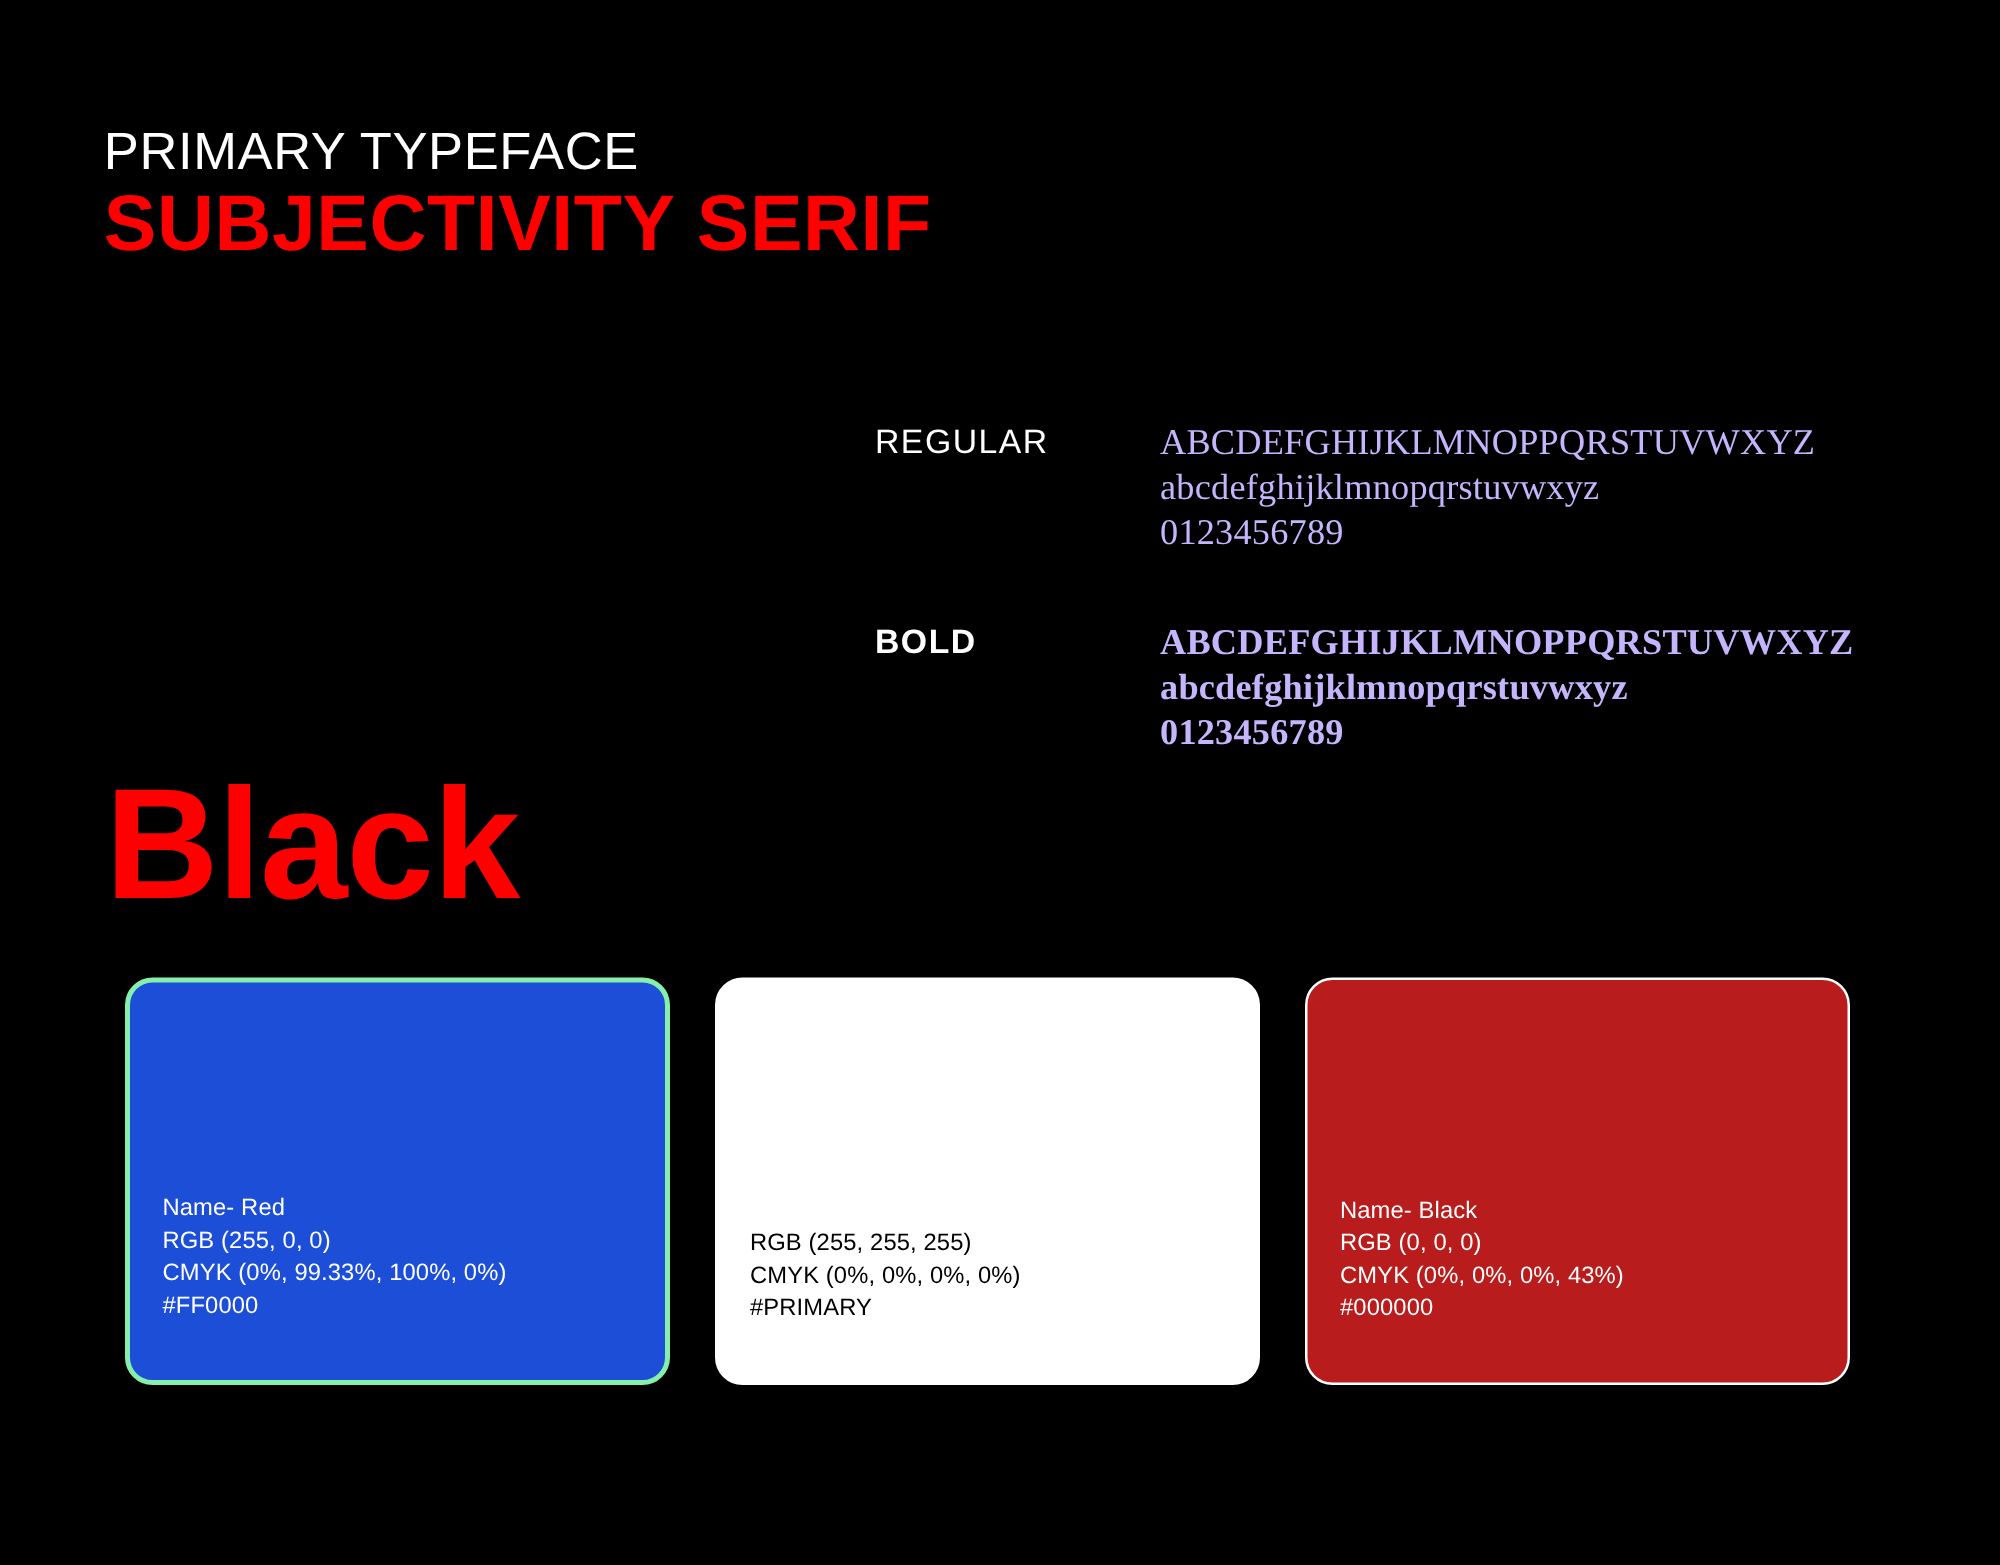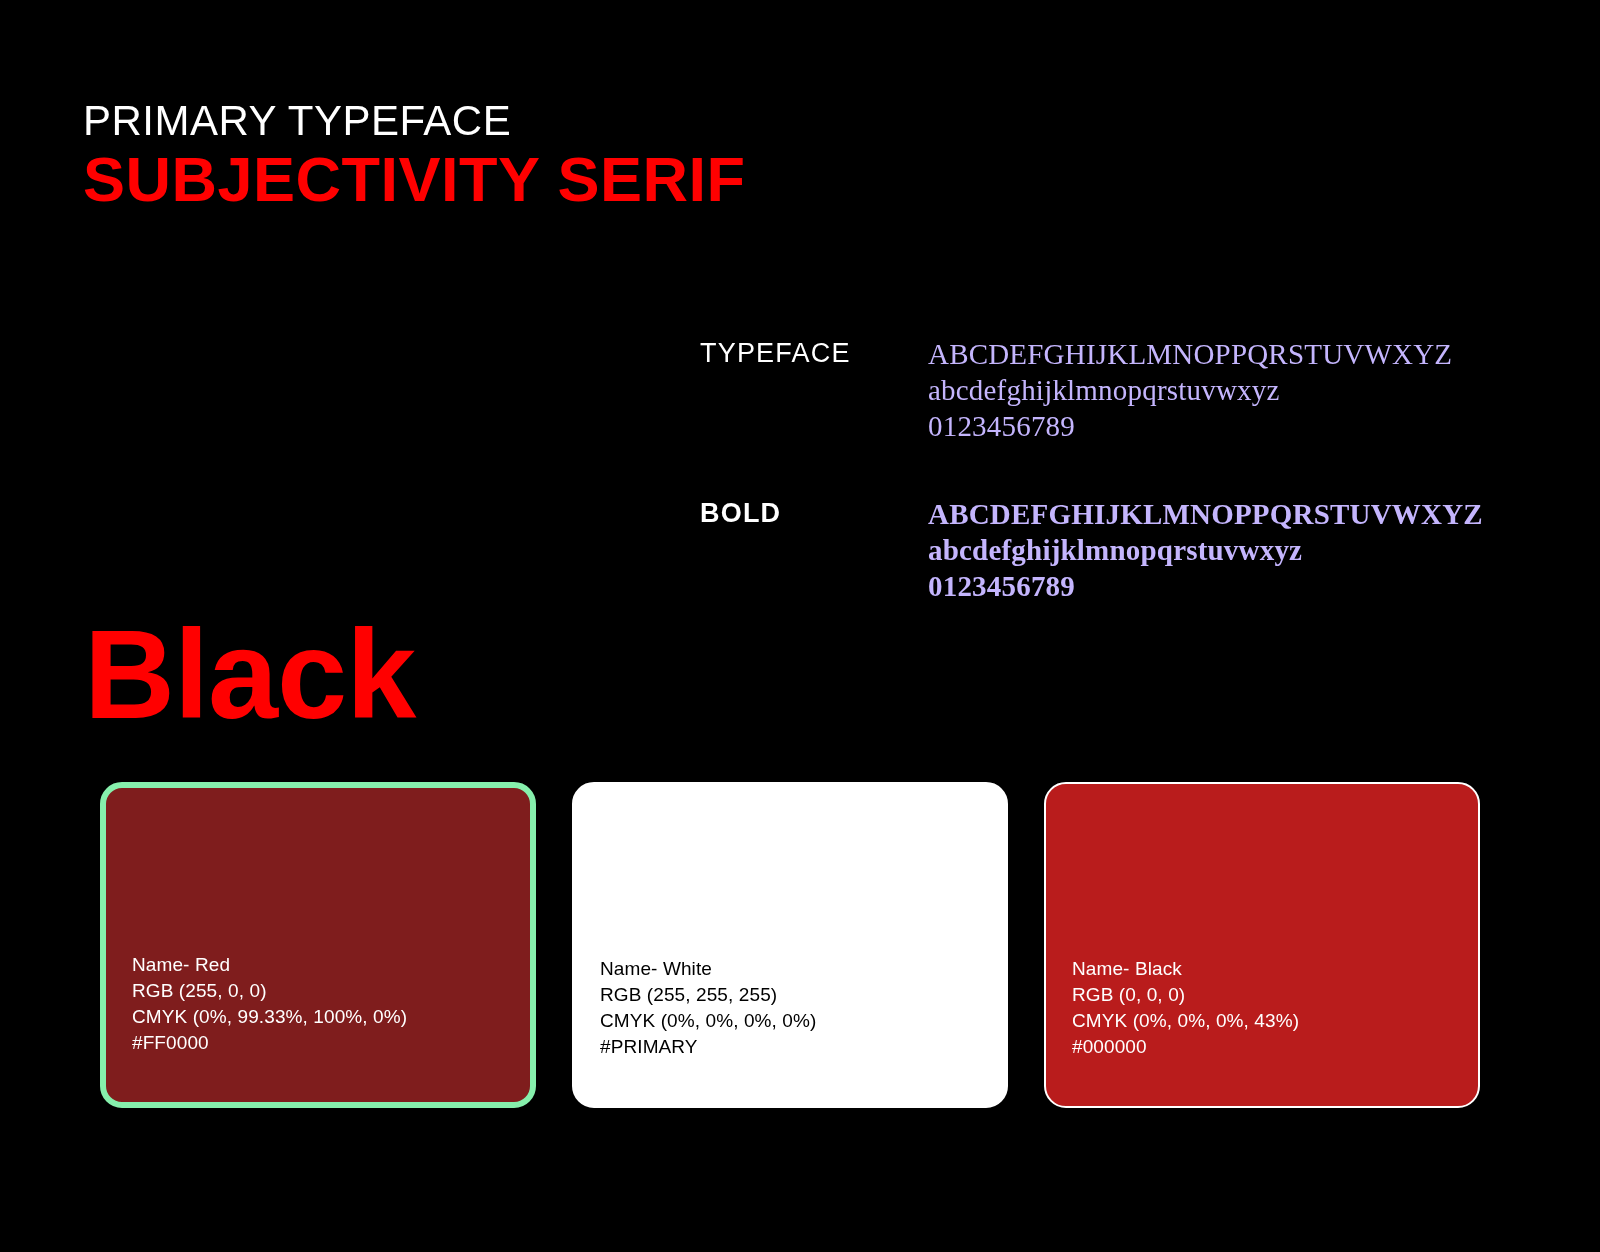--- a/index.html
+++ b/index.html
@@ -107,22 +107,22 @@
     height: 326px;
     border-radius: 22px;
     box-sizing: border-box;
     position: relative;
     display: flex;
     flex-direction: column;
     justify-content: flex-end;
     padding: 0 0 46px 26px;
   }
   .swatch-card.fill-red {
-    background: #7f1d1d;
-    border: 6px solid #86efac;
+    background: #1d4ed8;
+    border: 4px solid #86efac;
   }
   .swatch-card.fill-white {
     background: #ffffff;
     border: 2px solid #ffffff;
   }
   .swatch-card.fill-black {
     background: #b91c1c;
     border: 2px solid #ffffff;
   }
 
@@ -141,21 +141,21 @@
 <body>
 
 <div class="page">
 
   <div class="header">
     <p class="header-eyebrow">PRIMARY TYPEFACE</p>
     <p class="header-title">SUBJECTIVITY SERIF</p>
   </div>
 
   <div class="specimen specimen-regular">
-    <div class="specimen-label weight-regular">TYPEFACE</div>
+    <div class="specimen-label weight-regular">REGULAR</div>
     <div class="specimen-lines weight-regular">
       <span class="glyph-row">ABCDEFGHIJKLMNOPPQRSTUVWXYZ</span>
       <span class="glyph-row">abcdefghijklmnopqrstuvwxyz</span>
       <span class="glyph-row">0123456789</span>
     </div>
   </div>
 
   <div class="specimen specimen-bold">
     <div class="specimen-label weight-bold">BOLD</div>
     <div class="specimen-lines weight-bold">
@@ -173,21 +173,20 @@
       <div class="swatch-info">
         <span>Name- Red</span>
         <span>RGB (255, 0, 0)</span>
         <span>CMYK (0%, 99.33%, 100%, 0%)</span>
         <span>#FF0000</span>
       </div>
     </div>
 
     <div class="swatch-card fill-white">
       <div class="swatch-info">
-        <span>Name- White</span>
         <span>RGB (255, 255, 255)</span>
         <span>CMYK (0%, 0%, 0%, 0%)</span>
         <span>#PRIMARY</span>
       </div>
     </div>
 
     <div class="swatch-card fill-black">
       <div class="swatch-info">
         <span>Name- Black</span>
         <span>RGB (0, 0, 0)</span>

